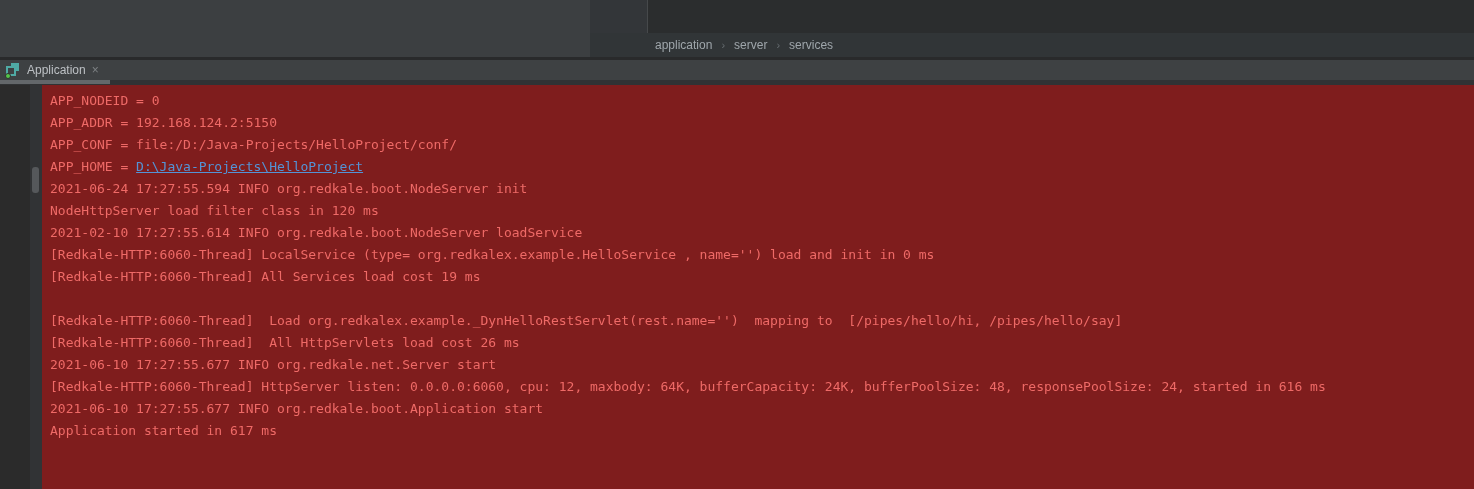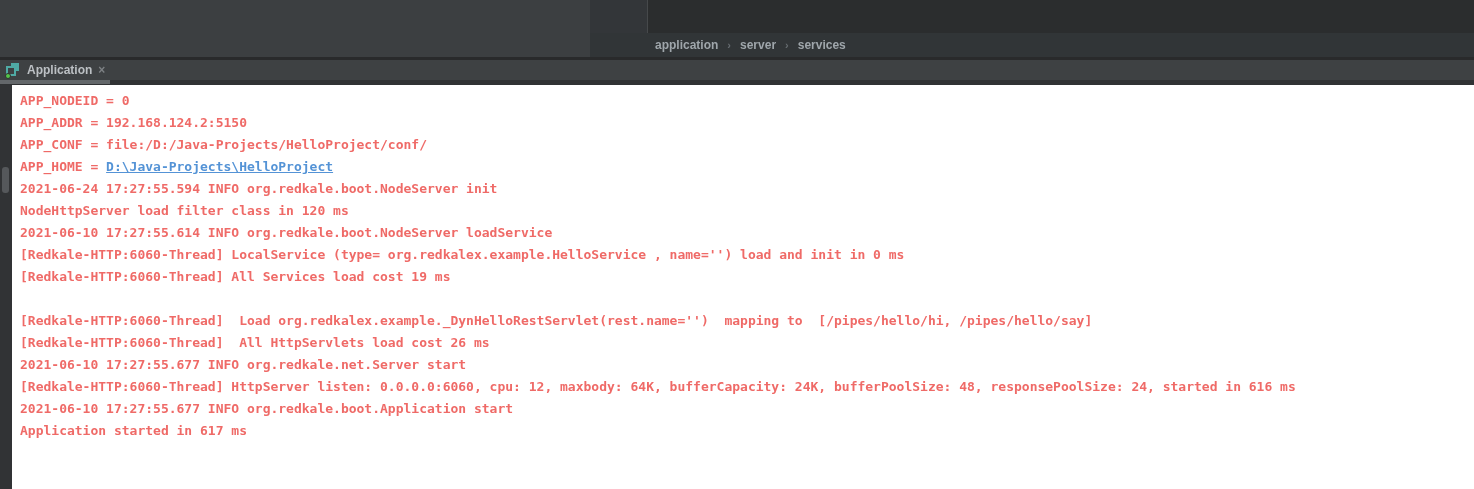--- a/index.html
+++ b/index.html
@@ -1,15 +1,15 @@
 <!DOCTYPE html>
 <html><head>
 <meta charset="utf-8">
 <style>
-  * { box-sizing: border-box; margin: 0; padding: 0; font-weight: bold; }
+  * { box-sizing: border-box; margin: 0; padding: 0; }
   html,body { width:1474px; height:489px; overflow:hidden; }
   body {
     background:#2b2b2b;
     font-family:"Liberation Sans", sans-serif;
     position:relative;
   }
 
   
   .top-block { position:relative; height:57px; background:#3c3f41; }
   .editor-area { position:absolute; left:590px; top:0; right:0; height:57px; background:#2b2d2e; }
@@ -29,21 +29,21 @@
 
   .icon-console { width:16px; height:15px; position:relative; }
   .icon-console .fill  { position:absolute; left:6px; top:0; width:8px; height:8px; background:#4faaa5; }
   .icon-console .frame { position:absolute; left:1px; top:3px; width:10px; height:10px; border:2px solid #4faaa5; background:#3e4143; }
   .icon-console .dot   { position:absolute; left:0; bottom:-1px; width:6px; height:6px; border-radius:50%; background:#53c648; border:1px solid #2f3133; }
 
   .underline-row { position:relative; height:5px; background:#303234; }
   .underline-thumb { position:absolute; left:0; top:0; width:110px; height:4px; background:#63676a; }
 
   
-  .console { position:relative; height:404px; background:#ffffff; padding:5px 0 0 20px; overflow:hidden; }
+  .console { position:relative; height:404px; background:#7f1d1d; padding:5px 0 0 20px; overflow:hidden;margin-left:30px; }
   .gutter { position:absolute; left:0; top:0; bottom:0; width:12px; background:#313335; }
   .gutter-thumb { position:absolute; left:2px; top:82px; width:7px; height:26px; background:#55585b; border-radius:3px; }
   .line {
     font-family:"DejaVu Sans Mono","Liberation Mono",monospace;
     font-size:13px; line-height:22px; height:22px;
     white-space:pre; color:#ef6a67;
   }
   .seg-err  { color:#ef6a67; }
   .seg-link { color:#5493d6; text-decoration:underline; cursor:pointer; }
 </style>
@@ -87,21 +87,21 @@
   <div class="gutter">
     <div class="gutter-thumb"></div>
   </div>
   <div id="console-lines">
       <div class="line"><span class="seg-err">APP_NODEID = 0</span></div>
       <div class="line"><span class="seg-err">APP_ADDR = 192.168.124.2:5150</span></div>
       <div class="line"><span class="seg-err">APP_CONF = file:/D:/Java-Projects/HelloProject/conf/</span></div>
       <div class="line"><span class="seg-err">APP_HOME = </span><span class="seg-link">D:\Java-Projects\HelloProject</span></div>
       <div class="line"><span class="seg-err">2021-06-24 17:27:55.594 INFO org.redkale.boot.NodeServer init</span></div>
       <div class="line"><span class="seg-err">NodeHttpServer load filter class in 120 ms</span></div>
-      <div class="line"><span class="seg-err">2021-06-10 17:27:55.614 INFO org.redkale.boot.NodeServer loadService</span></div>
+      <div class="line"><span class="seg-err">2021-02-10 17:27:55.614 INFO org.redkale.boot.NodeServer loadService</span></div>
       <div class="line"><span class="seg-err">[Redkale-HTTP:6060-Thread] LocalService (type= org.redkalex.example.HelloService , name='') load and init in 0 ms</span></div>
       <div class="line"><span class="seg-err">[Redkale-HTTP:6060-Thread] All Services load cost 19 ms</span></div>
       <div class="line">&nbsp;</div>
       <div class="line"><span class="seg-err">[Redkale-HTTP:6060-Thread]  Load org.redkalex.example._DynHelloRestServlet(rest.name='')  mapping to  [/pipes/hello/hi, /pipes/hello/say]</span></div>
       <div class="line"><span class="seg-err">[Redkale-HTTP:6060-Thread]  All HttpServlets load cost 26 ms</span></div>
       <div class="line"><span class="seg-err">2021-06-10 17:27:55.677 INFO org.redkale.net.Server start</span></div>
       <div class="line"><span class="seg-err">[Redkale-HTTP:6060-Thread] HttpServer listen: 0.0.0.0:6060, cpu: 12, maxbody: 64K, bufferCapacity: 24K, bufferPoolSize: 48, responsePoolSize: 24, started in 616 ms</span></div>
       <div class="line"><span class="seg-err">2021-06-10 17:27:55.677 INFO org.redkale.boot.Application start</span></div>
       <div class="line"><span class="seg-err">Application started in 617 ms</span></div>
     </div>

